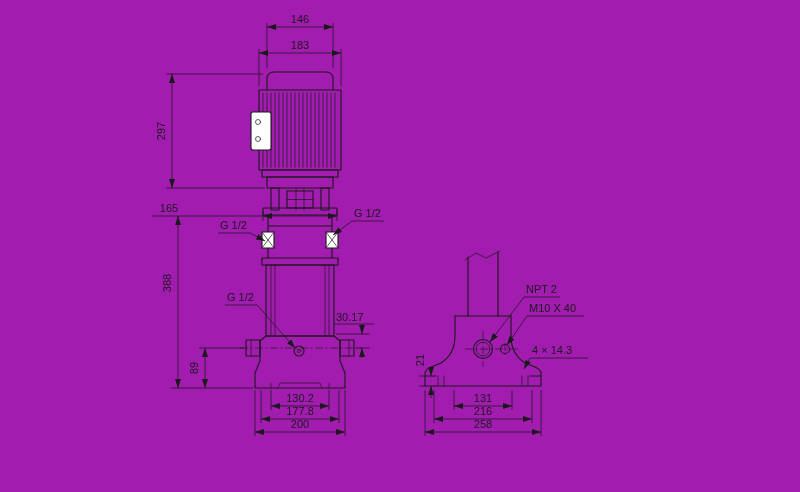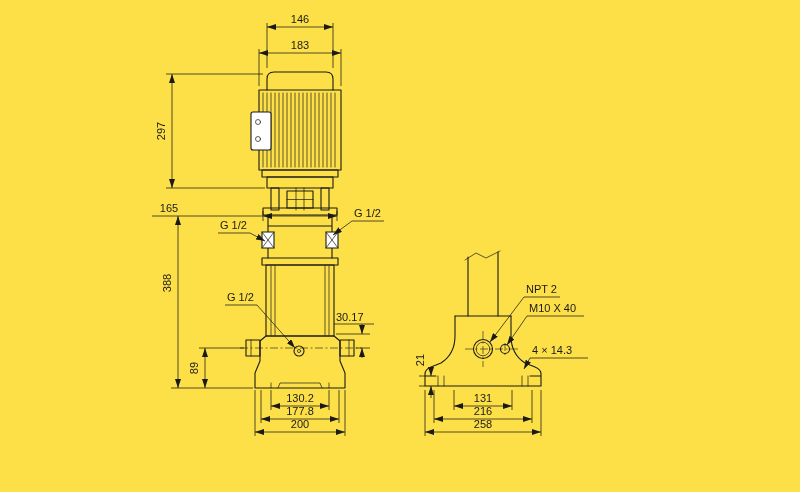--- a/index.html
+++ b/index.html
@@ -1,16 +1,16 @@
 <!DOCTYPE html>
 <html><head>
 <meta charset="utf-8">
 <style>
   html,body{margin:0;padding:0;background:#ffffff;}
-  .sheet{width:800px;height:492px;background:#fde047;position:relative;overflow:hidden;}
+  .sheet{width:800px;height:492px;background:#a21caf;position:relative;overflow:hidden;}
   svg{display:block;}
   svg text{font-family:"Liberation Sans","DejaVu Sans",sans-serif;font-size:11px;fill:#1a1a1a;}
   .obj{stroke:#1a1a1a;fill:none;stroke-width:1.1;stroke-linejoin:round;stroke-linecap:round;}
   .thin{stroke-width:0.7;}
   .whitefill{fill:#ffffff;}
   .dim{stroke:#1a1a1a;stroke-width:0.75;fill:none;}
   .cl{stroke:#1a1a1a;stroke-width:0.6;fill:none;stroke-dasharray:8 2.5 2 2.5;}
 </style>
 </head>
 <body>

